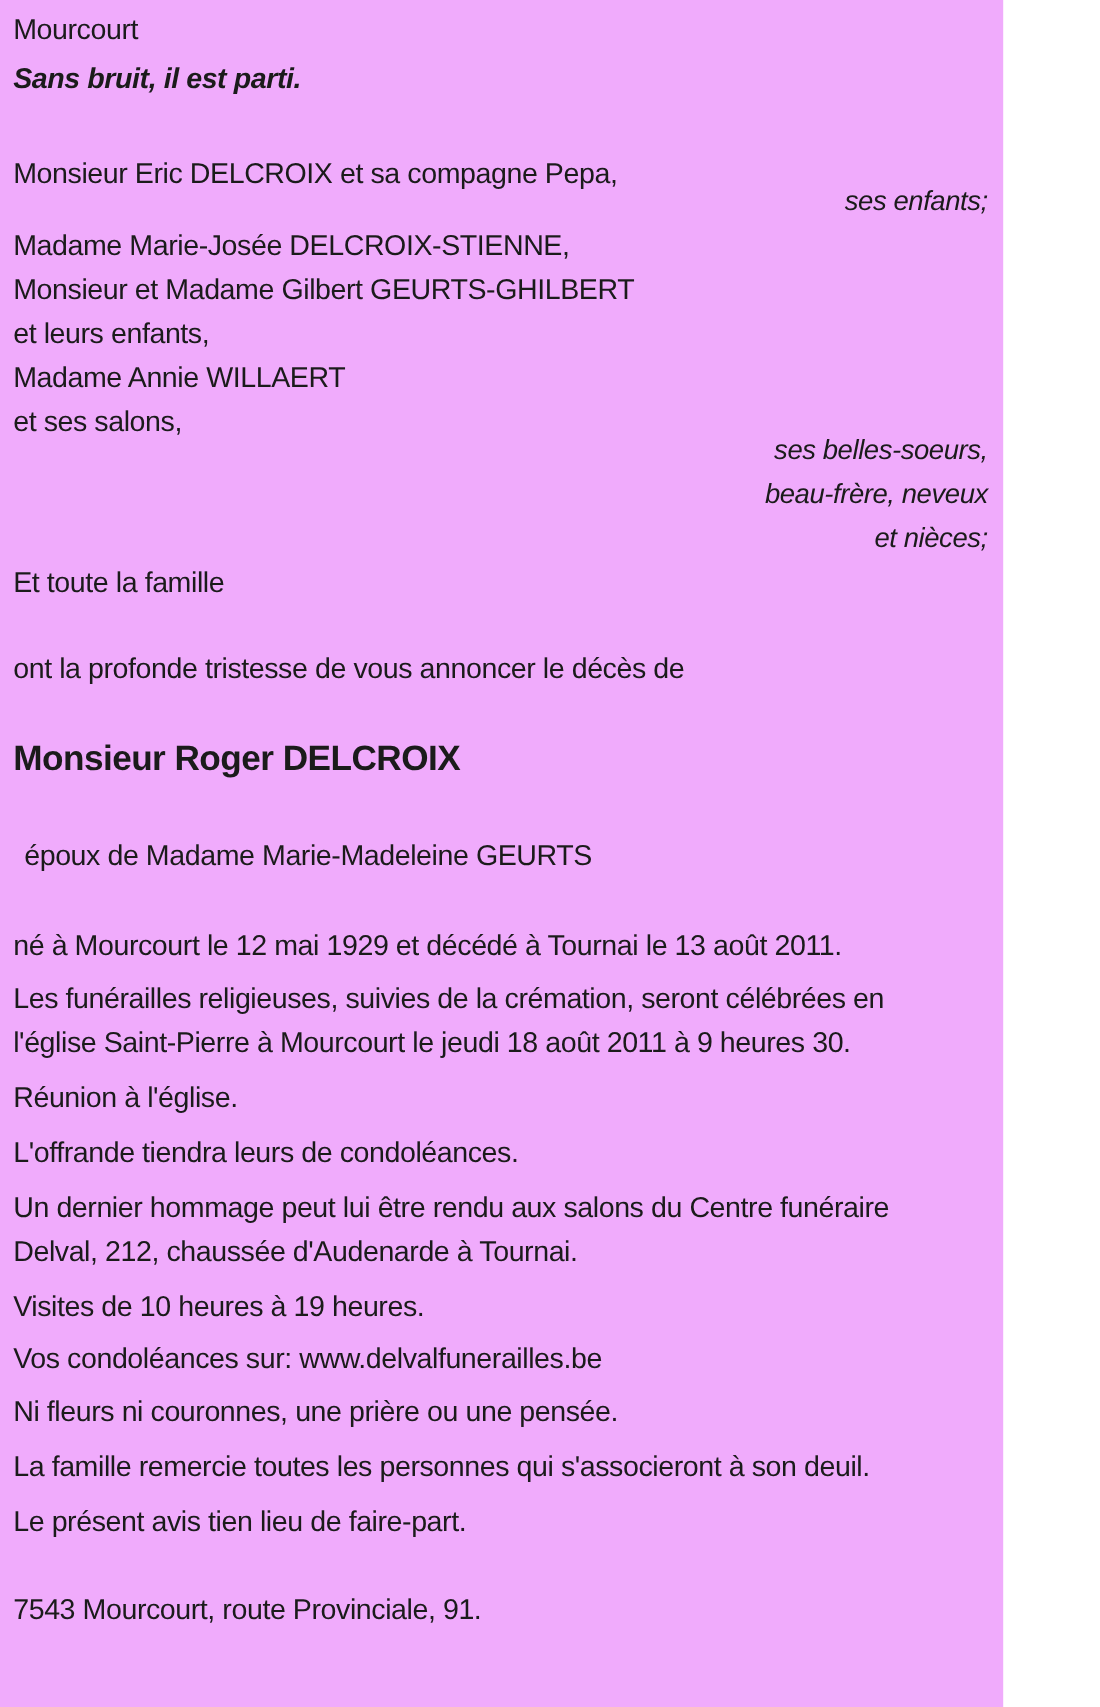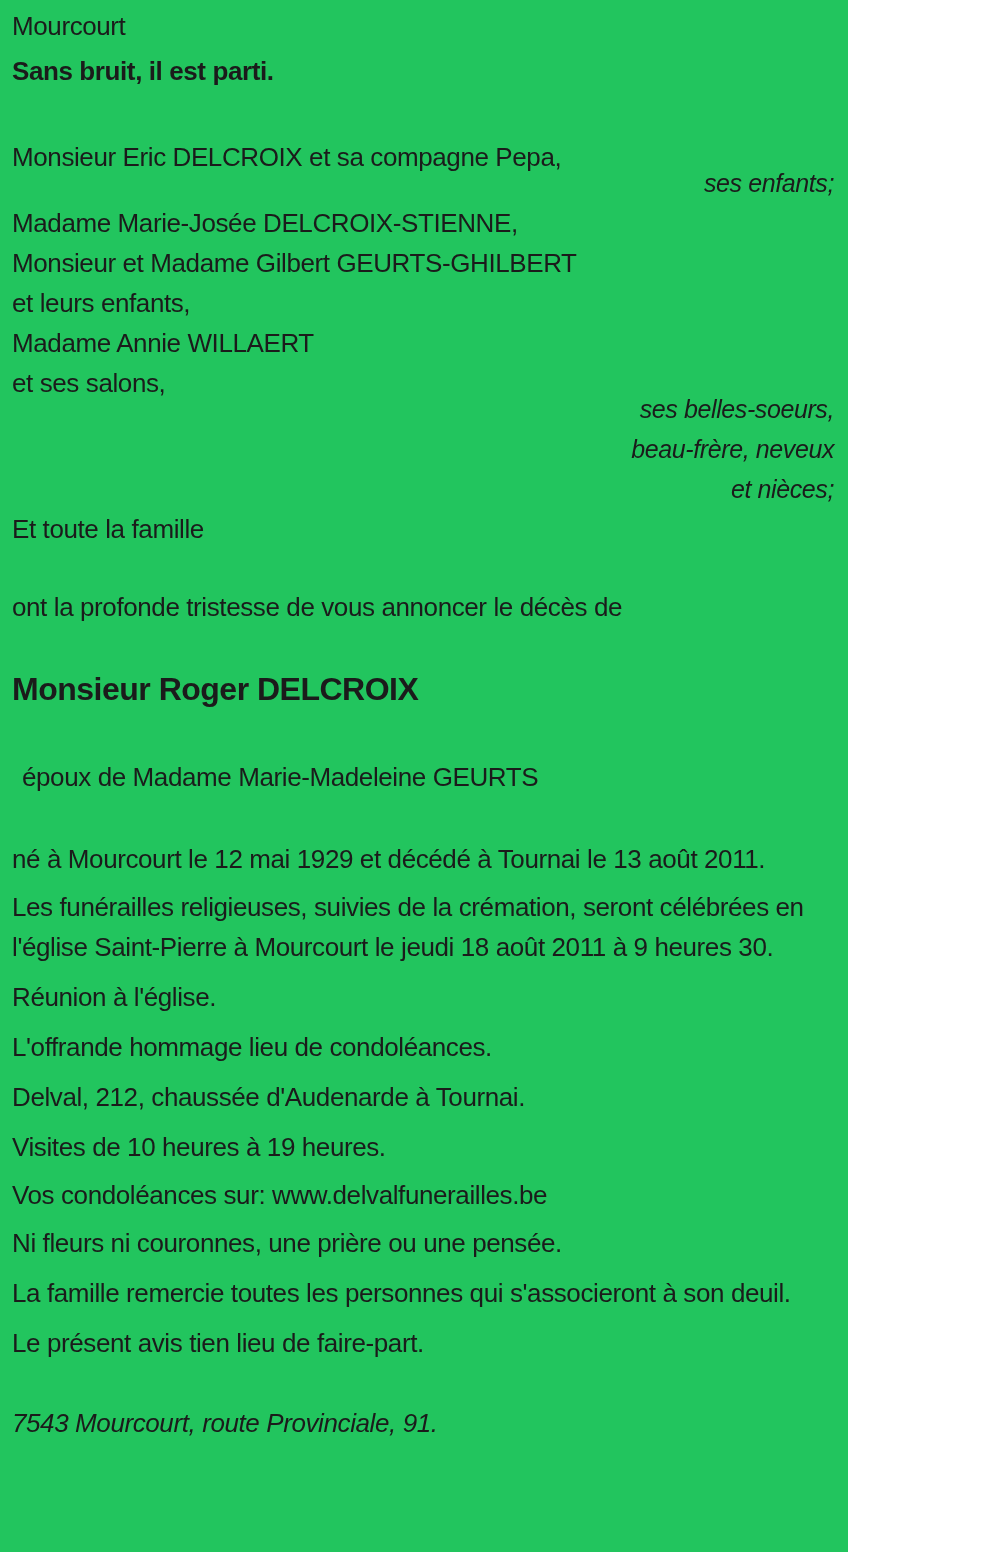--- a/index.html
+++ b/index.html
@@ -4,33 +4,33 @@
 <style>
   * { margin:0; padding:0; box-sizing:border-box; }
   html, body { background:#ffffff; }
   body {
     width:1000px; height:1552px;
     font-family:"Liberation Sans", sans-serif;
     color:#1b1b1b;
     overflow:hidden;
   }
   .page {
-    width:848px; height:1552px;
+    width:912px; height:1552px;
     padding:6px 14px 0 12px;
-    background:#22c55e;
+    background:#f0abfc;
     overflow:hidden;
   }
   .line {
     font-size:26px;
     line-height:40px;
     letter-spacing:-0.4px;
     white-space:nowrap;
   }
   .loc { line-height:40px; }
-  .epitaph { font-weight:bold; margin-top:5px; }
+  .epitaph { font-weight:bold; margin-top:5px;font-style:italic; }
   .mourners { margin-top:46px; }
   .relations { margin-top:-14px; }
   .rline {
     font-size:25px;
     line-height:40px;
     font-style:italic;
     text-align:right;
     letter-spacing:-0.4px;
     white-space:nowrap;
   }
@@ -41,21 +41,21 @@
     font-size:32px;
     line-height:52px;
     font-weight:bold;
     letter-spacing:-0.5px;
     white-space:nowrap;
   }
   .spouse { margin-top:42px;margin-left:10px; }
   .para { margin-top:10px; }
   .para.first { margin-top:42px; }
   .para.tight { margin-top:8px; }
-  .address { margin-top:40px;font-style:italic; }
+  .address { margin-top:40px; }
 </style>
 </head>
 <body>
 
 <div class="page">
 
   <div class="line loc">Mourcourt</div>
   <div class="line epitaph">Sans bruit, il est parti.</div>
 
   <section class="mourners">
@@ -96,23 +96,24 @@
       <div class="line">né à Mourcourt le 12 mai 1929 et décédé à Tournai le 13 août 2011.</div>
     </div>
     <div class="para tight">
       <div class="line">Les funérailles religieuses, suivies de la crémation, seront célébrées en</div>
       <div class="line">l'église Saint-Pierre à Mourcourt le jeudi 18 août 2011 à 9 heures 30.</div>
     </div>
     <div class="para">
       <div class="line">Réunion à l'église.</div>
     </div>
     <div class="para">
-      <div class="line">L'offrande hommage lieu de condoléances.</div>
+      <div class="line">L'offrande tiendra leurs de condoléances.</div>
     </div>
     <div class="para">
+      <div class="line">Un dernier hommage peut lui être rendu aux salons du Centre funéraire</div>
       <div class="line">Delval, 212, chaussée d'Audenarde à Tournai.</div>
     </div>
     <div class="para">
       <div class="line">Visites de 10 heures à 19 heures.</div>
     </div>
     <div class="para tight">
       <div class="line">Vos condoléances sur: www.delvalfunerailles.be</div>
     </div>
     <div class="para tight">
       <div class="line">Ni fleurs ni couronnes, une prière ou une pensée.</div>

